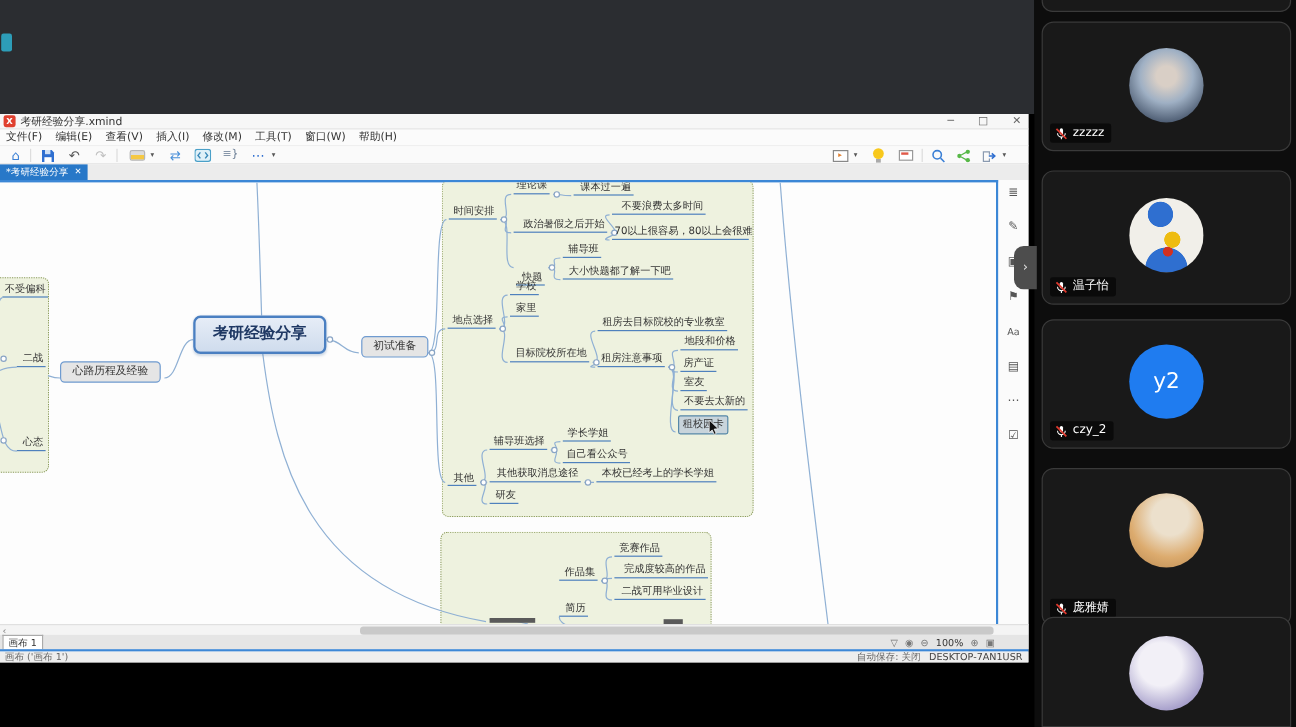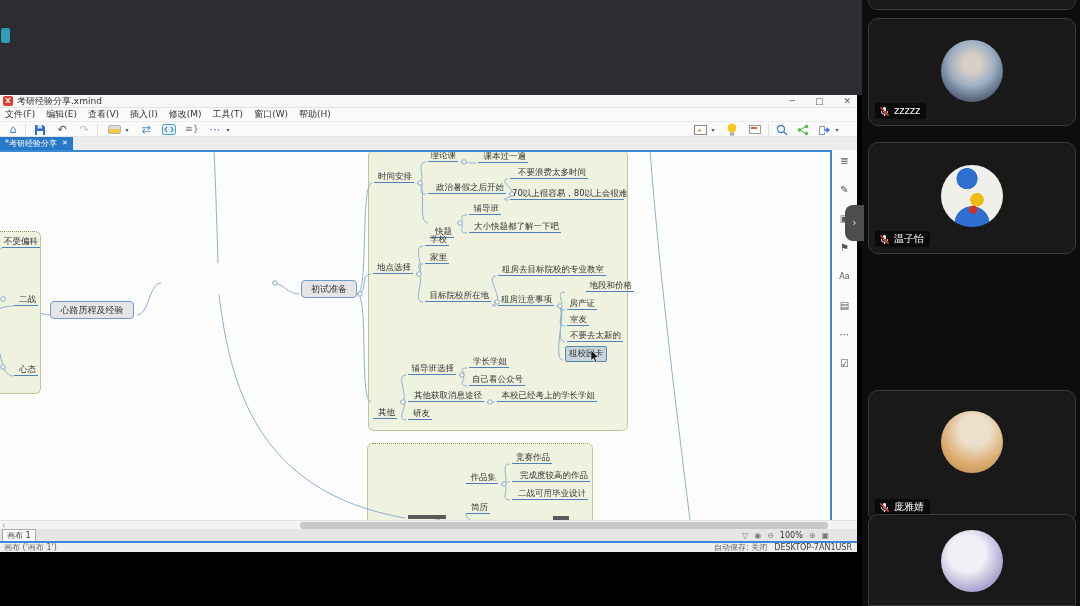--- a/index.html
+++ b/index.html
@@ -273,49 +273,50 @@
             <circle cx="419" cy="122" r="2.2" fill="#fff" stroke="#8aa5c5"></circle>
             <circle cx="497" cy="150" r="2.2" fill="#fff" stroke="#8aa5c5"></circle>
             <circle cx="560" cy="154" r="2.2" fill="#fff" stroke="#8aa5c5"></circle>
             <circle cx="403" cy="250" r="2.2" fill="#fff" stroke="#8aa5c5"></circle>
             <circle cx="462" cy="223" r="2.2" fill="#fff" stroke="#8aa5c5"></circle>
             <circle cx="490" cy="250" r="2.2" fill="#fff" stroke="#8aa5c5"></circle>
             <circle cx="504" cy="332" r="2.2" fill="#fff" stroke="#8aa5c5"></circle>
             <circle cx="3" cy="147" r="2.2" fill="#fff" stroke="#8aa5c5"></circle>
             <circle cx="3" cy="215" r="2.2" fill="#fff" stroke="#8aa5c5"></circle>
           </svg>
+          <div class="node central" style="left: 161px; top: 111px; width: 111px; height: 32px; line-height: 28px;">考研经验分享</div>
           <div class="node box" style="left: 50px; top: 149px; width: 84px; height: 18px; line-height: 16px;">心路历程及经验</div>
           <div class="node box" style="left: 301px; top: 128px; width: 56px; height: 18px; line-height: 16px;">初试准备</div>
           <div class="node plain" style="left: 2px; top: 84px; width: 38px;">不受偏科</div>
           <div class="node plain" style="left: 14px; top: 142px; width: 24px;">二战</div>
           <div class="node plain" style="left: 14px; top: 212px; width: 24px;">心态</div>
           <div class="node plain" style="left: 374px; top: 19px; width: 40px;">时间安排</div>
           <div class="node plain" style="left: 428px; top: -2px; width: 30px;">理论课</div>
           <div class="node plain" style="left: 478px; top: -1px; width: 50px;">课本过一遍</div>
           <div class="node plain" style="left: 428px; top: 30px; width: 78px;">政治暑假之后开始</div>
           <div class="node plain" style="left: 510px; top: 15px; width: 78px;">不要浪费太多时间</div>
           <div class="node plain" style="left: 510px; top: 36px; width: 114px;">70以上很容易，80以上会很难</div>
           <div class="node plain" style="left: 430px; top: 74px; width: 24px;">快题</div>
           <div class="node plain" style="left: 469px; top: 51px; width: 32px;">辅导班</div>
           <div class="node plain" style="left: 469px; top: 69px; width: 92px;">大小快题都了解一下吧</div>
           <div class="node plain" style="left: 425px; top: 82px; width: 24px;">学校</div>
           <div class="node plain" style="left: 425px; top: 100px; width: 24px;">家里</div>
           <div class="node plain" style="left: 373px; top: 110px; width: 40px;">地点选择</div>
           <div class="node plain" style="left: 425px; top: 138px; width: 66px;">目标院校所在地</div>
           <div class="node plain" style="left: 498px; top: 112px; width: 108px;">租房去目标院校的专业教室</div>
           <div class="node plain" style="left: 498px; top: 142px; width: 56px;">租房注意事项</div>
-          <div class="node plain" style="left: 586px; top: 128px; width: 48px;">地段和价格</div>
+          <div class="node plain" style="left: 567px; top: 128px; width: 48px;">地段和价格</div>
           <div class="node plain" style="left: 567px; top: 146px; width: 30px;">房产证</div>
           <div class="node plain" style="left: 567px; top: 162px; width: 22px;">室友</div>
           <div class="node plain" style="left: 567px; top: 178px; width: 56px;">不要去太新的</div>
           <div class="node selected" style="left: 565px; top: 194px;">租校园卡</div>
           <div class="node plain" style="left: 408px; top: 211px; width: 48px;">辅导班选择</div>
           <div class="node plain" style="left: 469px; top: 204px; width: 40px;">学长学姐</div>
           <div class="node plain" style="left: 469px; top: 222px; width: 56px;">自己看公众号</div>
-          <div class="node plain" style="left: 373px; top: 255px; width: 24px; font-family: Liberation Serif, serif;">其他</div>
+          <div class="node plain" style="left: 373px; top: 241px; width: 24px; font-family: Liberation Serif, serif;">其他</div>
           <div class="node plain" style="left: 408px; top: 238px; width: 76px;">其他获取消息途径</div>
           <div class="node plain" style="left: 497px; top: 238px; width: 100px;">本校已经考上的学长学姐</div>
           <div class="node plain" style="left: 408px; top: 256px; width: 24px;">研友</div>
           <div class="node plain" style="left: 466px; top: 320px; width: 32px;">作品集</div>
           <div class="node plain" style="left: 512px; top: 300px; width: 40px;">竞赛作品</div>
           <div class="node plain" style="left: 512px; top: 318px; width: 78px;">完成度较高的作品</div>
           <div class="node plain" style="left: 512px; top: 336px; width: 76px;">二战可用毕业设计</div>
           <div class="node plain" style="left: 466px; top: 350px; width: 24px;">简历</div>
           <div class="stub" style="left: 408px; top: 363px; width: 38px;"></div>
           <div class="stub" style="left: 553px; top: 364px; width: 16px;"></div>
@@ -387,20 +388,34 @@
         <svg width="11" height="11" viewBox="0 0 12 12">
             <rect x="4.5" y="1" width="3" height="6" rx="1.5" fill="#fff"></rect>
             <path d="M2.5 5.5 a3.5 3.5 0 0 0 7 0" fill="none" stroke="#fff" stroke-width="1"></path>
             <line x1="6" y1="9" x2="6" y2="11" stroke="#fff" stroke-width="1"></line>
             <line x1="1.5" y1="1.5" x2="10.5" y2="10.5" stroke="#e03a2f" stroke-width="1.6"></line>
           </svg>
         <span>zzzzz</span>
       </div>
     </div>
 
+    <div class="tile" style="top:266px;height:108px;">
+      <div class="avatar av3" style="top:20px;">
+        <div class="avatar-text">y2</div>
+      </div>
+      <div class="name-badge">
+        <svg width="11" height="11" viewBox="0 0 12 12">
+            <rect x="4.5" y="1" width="3" height="6" rx="1.5" fill="#fff"></rect>
+            <path d="M2.5 5.5 a3.5 3.5 0 0 0 7 0" fill="none" stroke="#fff" stroke-width="1"></path>
+            <line x1="6" y1="9" x2="6" y2="11" stroke="#fff" stroke-width="1"></line>
+            <line x1="1.5" y1="1.5" x2="10.5" y2="10.5" stroke="#e03a2f" stroke-width="1.6"></line>
+          </svg>
+        <span>czy_2</span>
+      </div>
+    </div>
 
     <div class="tile" style="top:390px;height:132px;">
       <div class="avatar av4" style="top:20px;"></div>
       <div class="name-badge">
         <svg width="11" height="11" viewBox="0 0 12 12">
             <rect x="4.5" y="1" width="3" height="6" rx="1.5" fill="#fff"></rect>
             <path d="M2.5 5.5 a3.5 3.5 0 0 0 7 0" fill="none" stroke="#fff" stroke-width="1"></path>
             <line x1="6" y1="9" x2="6" y2="11" stroke="#fff" stroke-width="1"></line>
             <line x1="1.5" y1="1.5" x2="10.5" y2="10.5" stroke="#e03a2f" stroke-width="1.6"></line>
           </svg>

